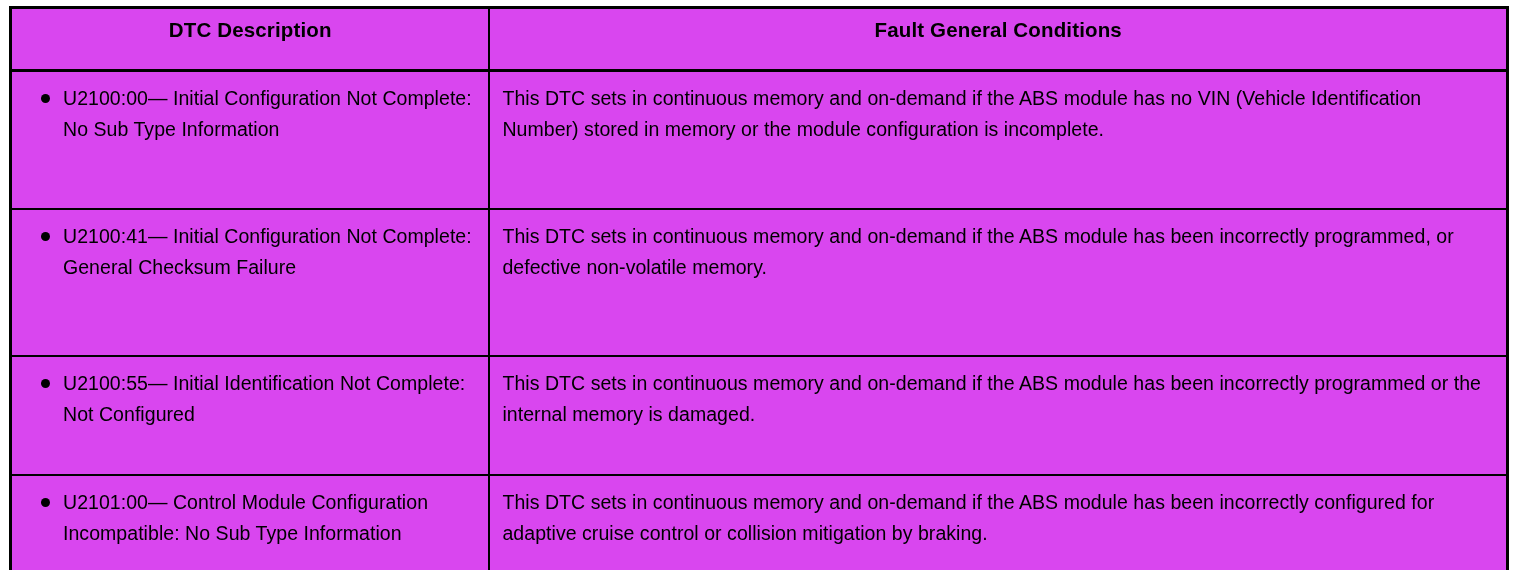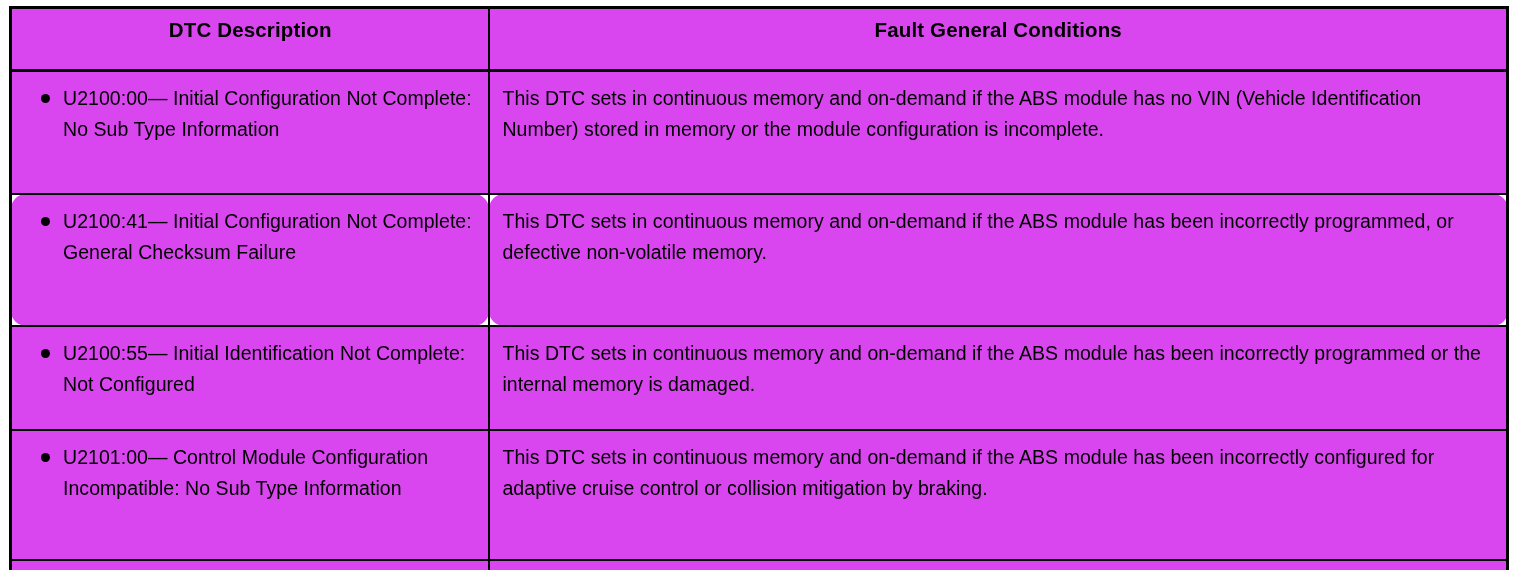--- a/index.html
+++ b/index.html
@@ -58,21 +58,21 @@
     font-size: 20.5px;
     line-height: 24px;
     letter-spacing: 0.15px;
   }
 
   
   td.desc-cell {
     padding: 11px 8px 10px 8px;
   }
   td.cond-cell {
-    padding: 11px 14px 10px 12px;
+    padding: 11px 14px 25px 12px;
   }
 
   .bullet-row {
     display: flex;
     align-items: flex-start;
     gap: 13px;
   }
   .bullet-dot {
     flex: 0 0 auto;
     width: 30px;
@@ -102,21 +102,21 @@
   }
 
   .cond-text {
     font-size: 19.5px;
     line-height: 31px;
     letter-spacing: 0.05px;
   }
 
   
   .row-1 td { height: 100px; }
-  .row-2 td { height: 109px; border-radius: 15px; }
+  .row-2 td { height: 109px; }
   .row-3 td { height: 81px; }
   .row-4 td { height: 107px; }
   .row-5 td { height: 103px; }
 </style>
 </head>
 <body>
 
 <div class="page">
 
   <table class="dtc-table">

